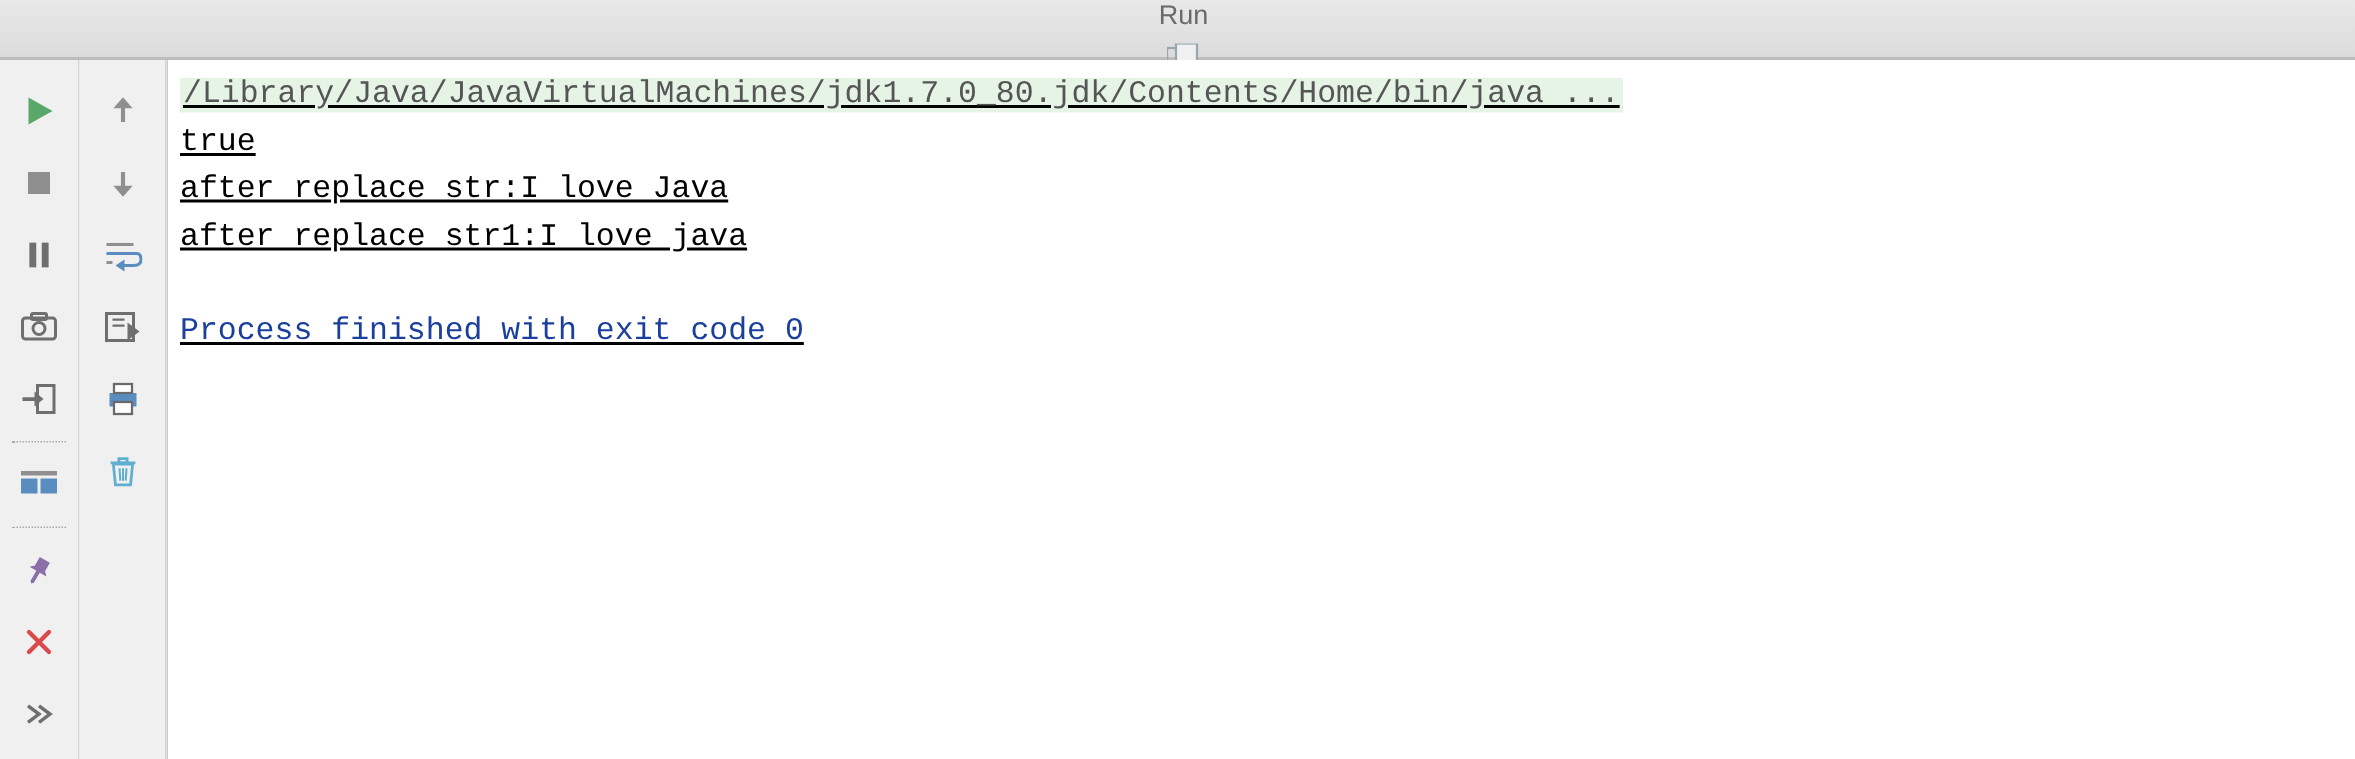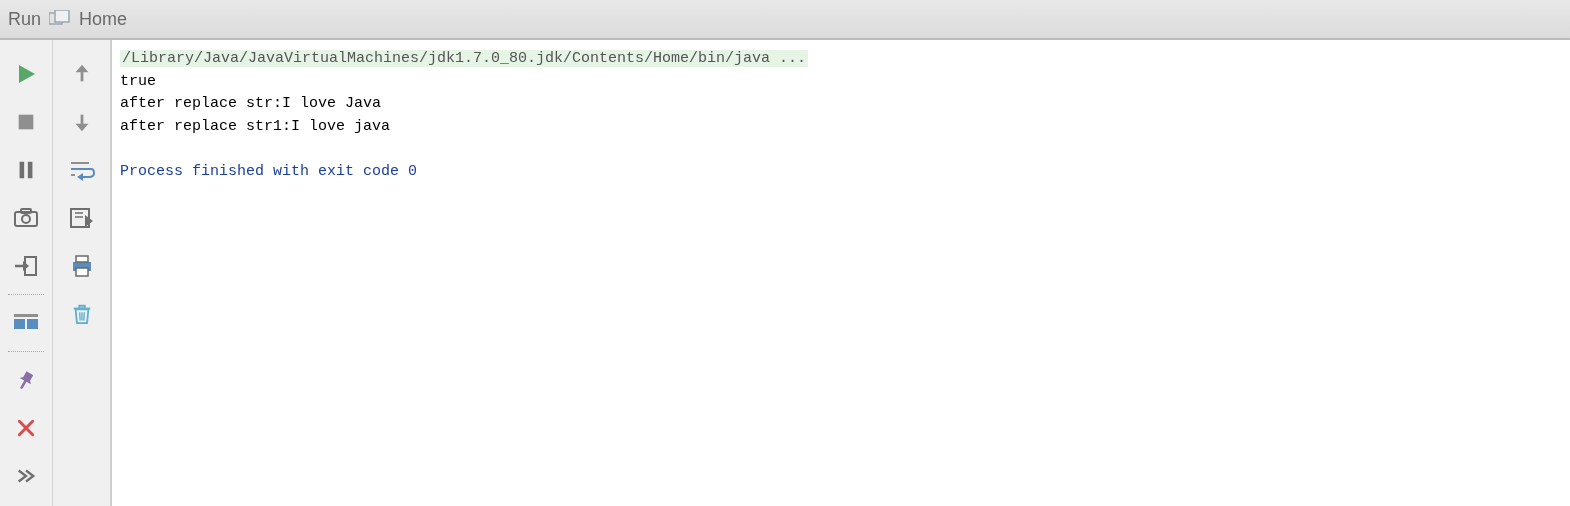--- a/index.html
+++ b/index.html
@@ -14,20 +14,21 @@
     .header {
       height: 40px;
       background: linear-gradient(to bottom, #e8e8e8, #dcdcdc);
       border-bottom: 2px solid #bcbcbc;
       display: flex;
       align-items: center;
       padding-left: 8px;
       gap: 8px;
       color: #6a6a6a;
       font-size: 18px;
+      flex-direction: column;
     }
     .header-title { color: #6a6a6a; }
     .header-icon {
       width: 22px; height: 22px; display:inline-flex; align-items:center; justify-content:center;
     }
     .body {
       display: flex;
       height: calc(100% - 40px);
     }
     .toolbar-col {
@@ -61,23 +62,24 @@
     }
     .console {
       flex: 1;
       border-left: 1px solid #ccc;
       padding: 8px 0 0 8px;
       background: #fff;
       overflow: auto;
     }
     .console pre {
       font-family: "Menlo", "Consolas", "Courier New", monospace;
-      font-size: 15px;
+      font-size: 21px;
       line-height: 1.5;
       white-space: pre;
+      text-decoration: underline;
     }
     .cmd-line {
       color: #555;
       background: #e6f4e6;
       padding: 0 2px;
       display: inline;
     }
     .exit-line {
       color: #1a3f9c;
     }

